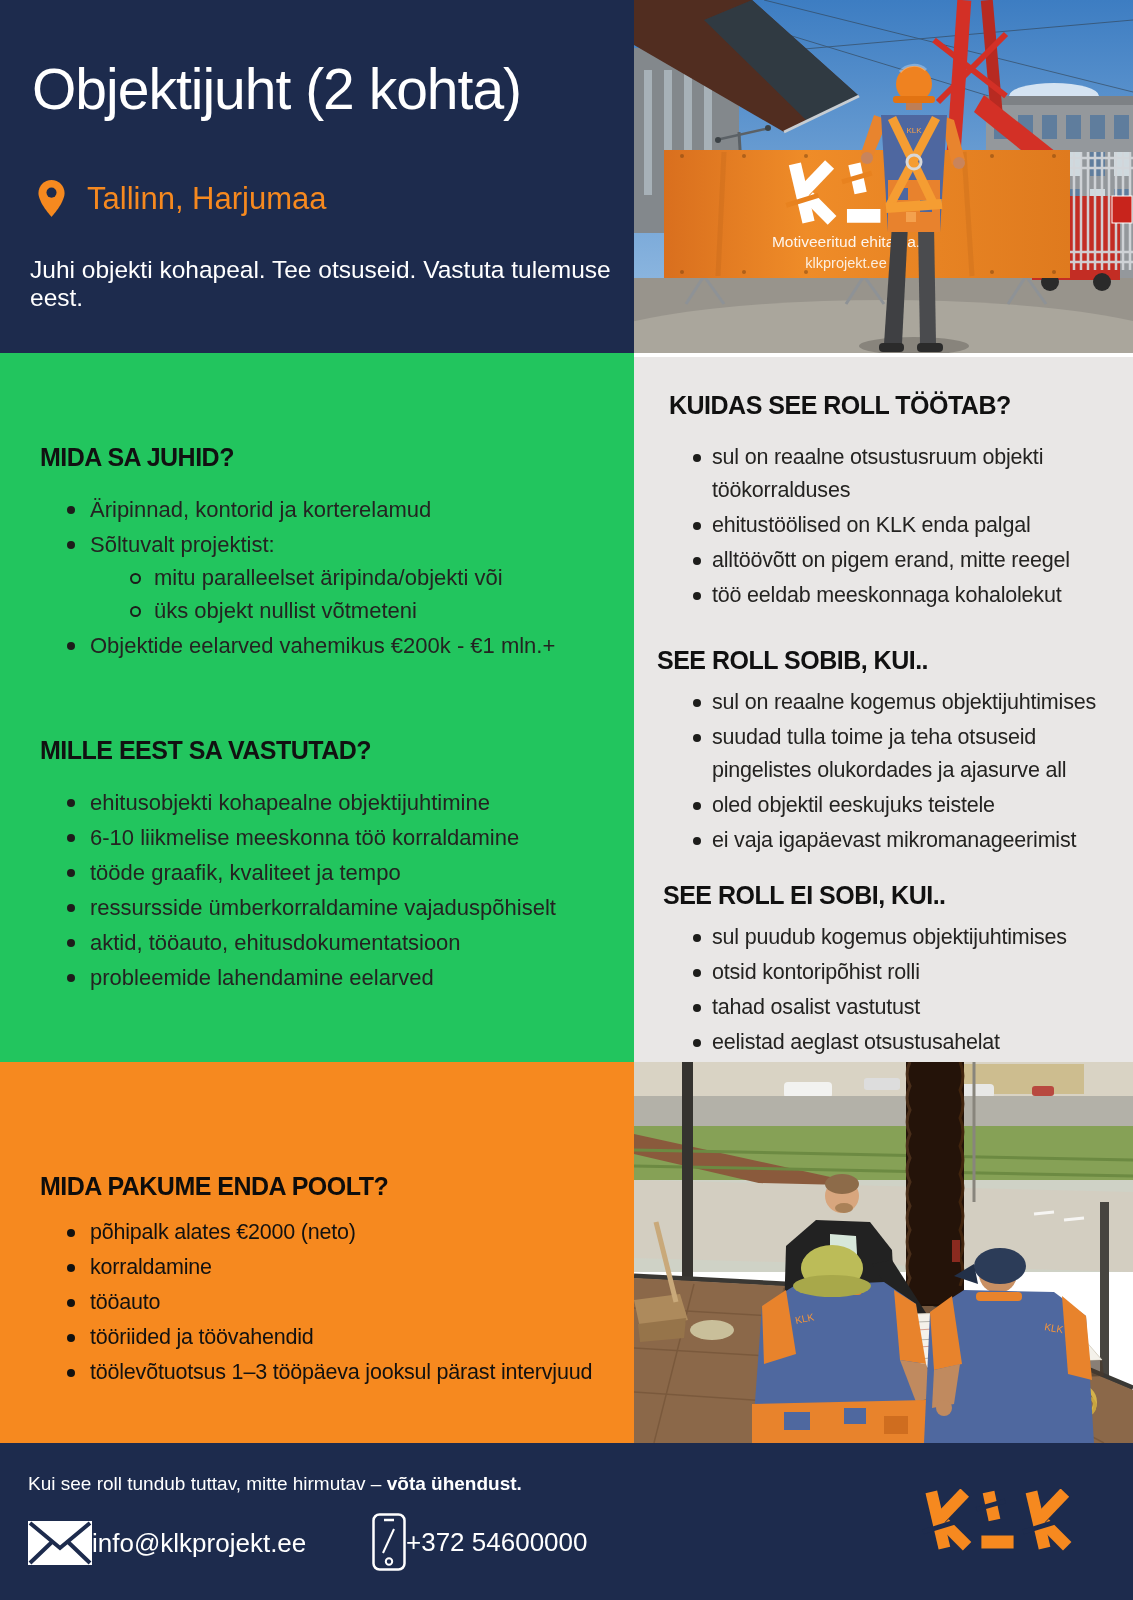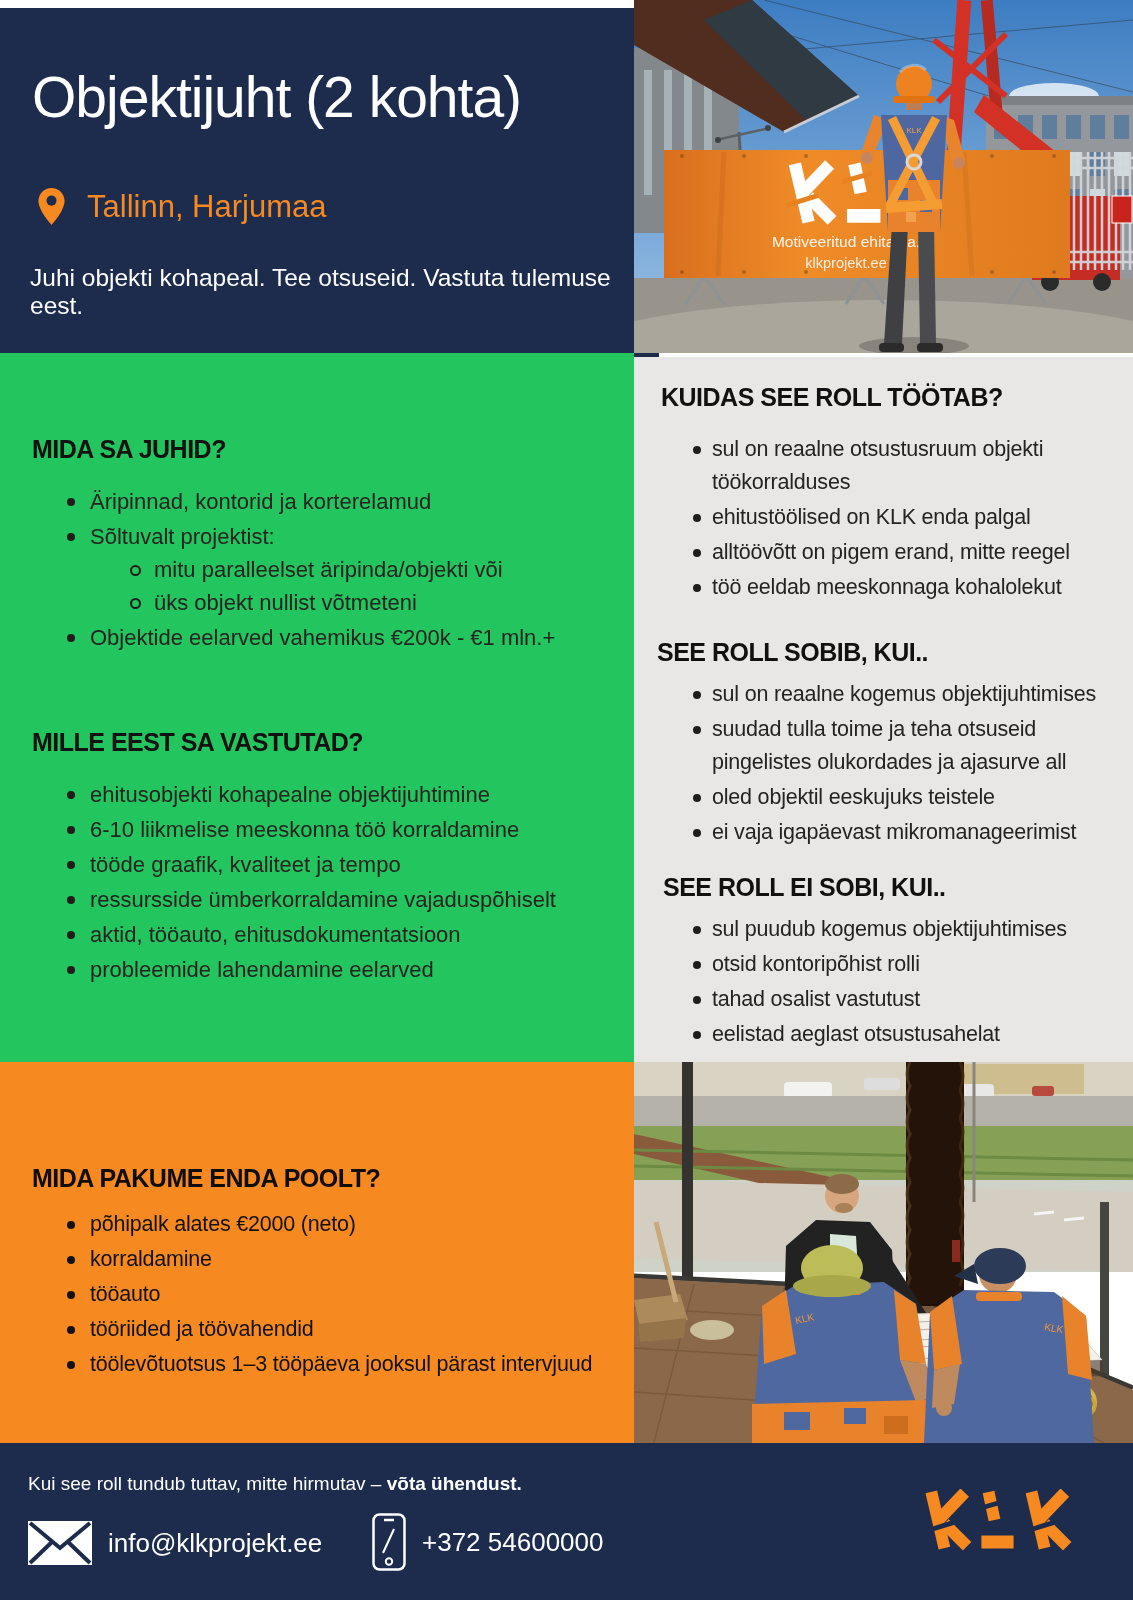--- a/index.html
+++ b/index.html
@@ -1,37 +1,37 @@
 <!DOCTYPE html>
 <html><head>
 <meta charset="utf-8">
 <style>
   html,body{margin:0;padding:0;background:#ffffff;}
   .flyer{position:relative;width:1133px;height:1600px;overflow:hidden;
          font-family:"Liberation Sans","DejaVu Sans",sans-serif;color:#222120;background:#ffffff;}
   
-  .hero{position:absolute;left:0;top:8px;width:634px;height:353px;background:#1d2b4d;padding-left:25px;}
+  .hero{position:absolute;left:0;top:0;width:634px;height:353px;background:#1d2b4d;padding-left:25px;}
   .photo-top{position:absolute;left:634px;top:0;width:499px;height:353px;overflow:hidden;}
   .col-left{position:absolute;left:0;top:353px;width:634px;height:709px;background:#22c55e;
             box-sizing:border-box;padding:78px 18px 8px 28px;}
   .col-right{position:absolute;left:634px;top:357px;width:499px;height:705px;background:#e9e7e6;
              box-sizing:border-box;padding:22px 8px 0 23px;}
   .offer{position:absolute;left:0;top:1062px;width:634px;height:381px;background:#f6891f;
          box-sizing:border-box;padding:98px 10px 0 28px;}
   .photo-bottom{position:absolute;left:634px;top:1062px;width:499px;height:381px;overflow:hidden;}
   .footer{position:absolute;left:0;top:1443px;width:1133px;height:157px;background:#1d2b4d;}
   
   .hero h1{margin:0;position:absolute;left:32px;top:58px;width:580px;
            font-size:57px;line-height:1.1;font-weight:400;color:#ffffff;letter-spacing:-1px;}
   .loc{position:absolute;left:38px;top:180px;display:flex;align-items:center;gap:22px;}
   .loc .pin{width:27px;height:37px;flex:0 0 auto;}
   .loc .loc-text{color:#f6891f;font-size:31px;font-weight:400;}
   .tagline{position:absolute;left:30px;top:256px;width:590px;color:#ffffff;font-size:24.5px;font-weight:400;}
   
-  h2{margin:4px;font-size:25px;line-height:28px;font-weight:700;color:#111111;letter-spacing:-0.5px;}
+  h2{margin:12px;font-size:25px;line-height:28px;font-weight:700;color:#111111;letter-spacing:-0.5px;}
   ul.blist{list-style:none;margin:0;padding:0;}
   ul.blist>li{position:relative;font-size:22px;line-height:33px;margin-bottom:2px;color:#242321;}
   .col-left ul.blist{margin:22px 0 0 34px;}
   .col-left ul.blist>li{padding-left:28px;}
   ul.blist>li::before{content:"";position:absolute;left:5px;top:13px;width:8px;height:8px;
                       border-radius:50%;background:#1d1d1b;}
   ul.sub{list-style:none;margin:0 0 0 36px;padding:0;}
   ul.sub>li{position:relative;font-size:22px;line-height:33px;padding-left:28px;color:#242321;}
   ul.sub>li::before{content:"";position:absolute;left:4px;top:12px;width:7px;height:7px;
                     border-radius:50%;background:transparent;border:2px solid #1d1d1b;}
@@ -41,21 +41,21 @@
   .col-right .h-first{margin-bottom:22px;}
   .col-right .h-mid{margin:34px 0 12px 0;}
   .col-right .h-last{margin:24px 0 12px 6px;}
   .offer h2{color:#0e0d0c;}
   .offer ul.blist{margin:16px 0 0 34px;}
   .offer ul.blist>li{padding-left:28px;font-size:21.5px;letter-spacing:-0.2px;color:#121110;}
   .offer ul.blist>li::before{background:#121110;}
   
   .cta{position:absolute;left:28px;top:30px;color:#ffffff;font-size:19px;}
   .cta b{font-weight:700;}
-  .contact{position:absolute;display:flex;align-items:center;gap:16px;color:#ffffff;font-size:26px;}
+  .contact{position:absolute;display:flex;align-items:center;color:#ffffff;font-size:26px;}
   .c-email{left:28px;top:78px;}
   .c-phone{left:372px;top:70px;}
   .brand-logo{position:absolute;right:61px;top:46px;width:155px;height:62px;}
   svg{display:block;}
 </style>
 </head>
 <body>
 
 <div class="flyer">
 

